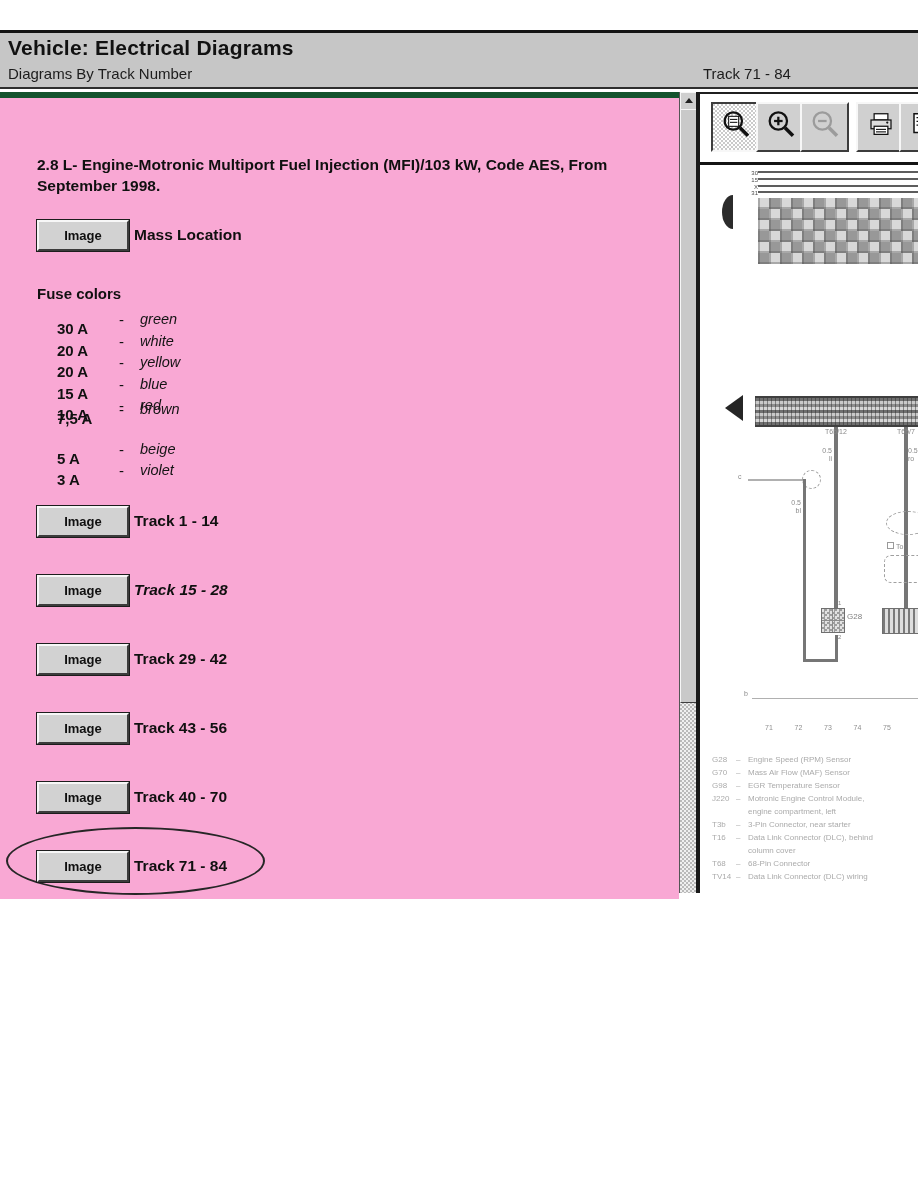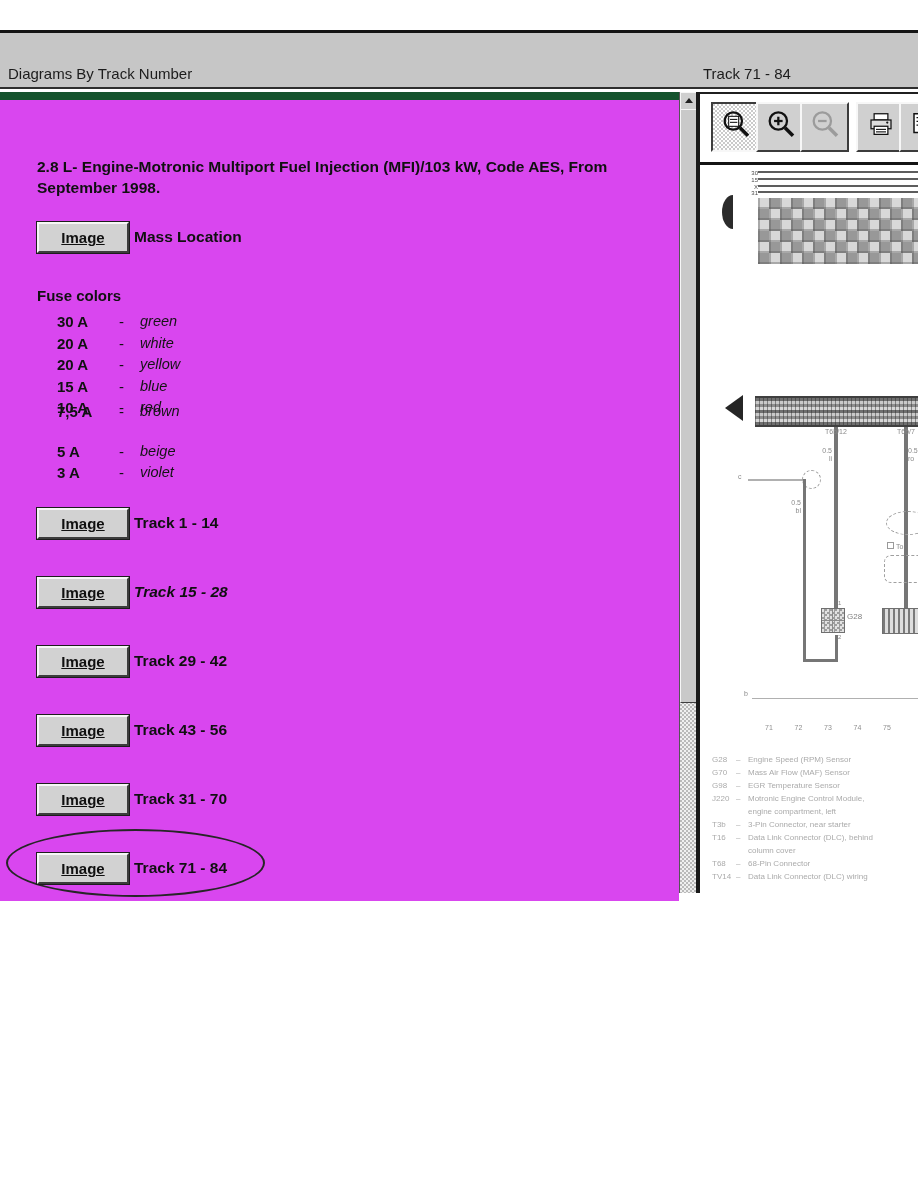--- a/index.html
+++ b/index.html
@@ -5,50 +5,50 @@
   html,body{margin:0;padding:0;background:#fff;}
   .screen{position:relative;width:918px;height:1188px;background:#fff;overflow:hidden;
           font-family:"Liberation Sans",sans-serif;color:#111;}
   
   .header{position:absolute;left:0;top:30px;width:918px;height:54px;background:#c6c6c6;
           border-top:3px solid #141414;border-bottom:2px solid #2e2e2e;}
   .title{position:absolute;left:8px;top:3px;font-size:21px;font-weight:bold;letter-spacing:.2px;}
   .subtitle{position:absolute;left:8px;top:32px;font-size:15px;color:#1c1c1c;}
   .track-indicator{position:absolute;left:703px;top:32px;font-size:15px;color:#1c1c1c;}
   
-  .left-panel{position:absolute;left:0;top:92px;width:679px;height:801px;background:#d946ef;
-              border-top:8px solid #14532d;overflow:hidden;}
+  .left-panel{position:absolute;left:0;top:92px;width:679px;height:801px;background:#f9a8d4;
+              border-top:6px solid #14532d;overflow:hidden;}
   .divider{position:absolute;left:696px;top:92px;width:4px;height:801px;background:#1a1a1a;}
   .right-panel{position:absolute;left:700px;top:92px;width:218px;height:801px;background:#fff;
                border-top:2px solid #1f1f1f;overflow:hidden;}
   
   .v-scrollbar{position:absolute;left:679px;top:92px;width:17px;height:801px;
                background:repeating-conic-gradient(#efefef 0 25%,#b9b9b9 0 50%) 0 0/4px 4px;
                border-left:1px solid #555;}
   .sb-btn{position:absolute;left:0;top:0;width:16px;height:16px;background:#cfcfcf;
           border-top:1px solid #f6f6f6;border-left:1px solid #f6f6f6;
           border-right:1px solid #3f3f3f;border-bottom:1px solid #3f3f3f;}
   .sb-arrow-up{position:absolute;left:4px;top:5px;width:0;height:0;
           border-left:4px solid transparent;border-right:4px solid transparent;border-bottom:5px solid #222;}
   .sb-thumb{position:absolute;left:0;top:17px;width:16px;height:592px;background:#c9c9c9;
           border-top:1px solid #f6f6f6;border-left:1px solid #f6f6f6;
           border-right:1px solid #3f3f3f;border-bottom:1px solid #3f3f3f;}
   
   .btn95{position:absolute;width:88px;height:27px;background:#d2d2d2;cursor:pointer;
          border-top:2px solid #f7f7f7;border-left:2px solid #f7f7f7;
          border-right:2px solid #3c3c3c;border-bottom:2px solid #3c3c3c;
          box-shadow:0 0 0 1px #1d1d1d;display:flex;align-items:center;justify-content:center;
-         font-size:15px;font-weight:bold;color:#101010;text-decoration:underline;}
+         font-size:13px;font-weight:bold;color:#101010;}
   .item-label{position:absolute;font-size:15.5px;font-weight:bold;color:#101010;}
   
   .lp-heading{position:absolute;left:37px;top:56px;width:648px;font-size:15.5px;
               font-weight:bold;line-height:21px;color:#101010;}
   .fuse-heading{position:absolute;left:37px;top:187px;font-size:15px;font-weight:bold;}
   .fuse-row{position:absolute;left:0;width:300px;height:21px;font-size:15px;}
-  .fuse-amps{position:absolute;left:57px;font-weight:bold;}
+  .fuse-amps{position:absolute;left:57px;font-weight:bold;margin-top:9px;}
   .fuse-dash{position:absolute;left:119px;}
   .fuse-color{position:absolute;left:140px;font-size:14.5px;color:#141414;font-style:italic;}
   .highlight-ellipse{position:absolute;left:6px;top:729px;width:255px;height:64px;
               border:2px solid #262626;border-radius:50%;}
   
   .tb-sep{position:absolute;left:0;top:68px;width:218px;height:3px;background:#141414;}
   .tb-btn{position:absolute;top:8px;width:45px;height:46px;background:#d0d0d0;cursor:pointer;
           border-top:2px solid #f7f7f7;border-left:2px solid #f7f7f7;
           border-right:2px solid #3c3c3c;border-bottom:2px solid #3c3c3c;
           display:flex;align-items:center;justify-content:center;}
@@ -96,20 +96,21 @@
   .leg-dash{display:inline-block;width:12px;}
   .leg-wrap{margin-left:36px;white-space:nowrap;}
   .tracknum{position:absolute;top:630px;width:18px;text-align:center;font-size:7px;color:#8f8f8f;}
 </style>
 </head>
 <body>
 
 <div class="screen">
 
   <div class="header">
+    <div class="title">Vehicle:  Electrical Diagrams</div>
     <div class="subtitle">Diagrams By Track Number</div>
     <div class="track-indicator">Track 71 - 84</div>
   </div>
 
   <div class="left-panel">
     <div class="lp-heading">2.8 L- Engine-Motronic Multiport Fuel Injection (MFI)/103 kW, Code AES, From September 1998.</div>
 
     <div class="btn95" style="left:37px;top:122px;">
       <span>Image</span>
     </div>
@@ -172,21 +173,21 @@
           <span>Image</span>
         </div>
         <div class="item-label" style="left: 134px; top: 552px;">Track 29 - 42</div>
         <div class="btn95" style="left: 37px; top: 615px;">
           <span>Image</span>
         </div>
         <div class="item-label" style="left: 134px; top: 621px;">Track 43 - 56</div>
         <div class="btn95" style="left: 37px; top: 684px;">
           <span>Image</span>
         </div>
-        <div class="item-label" style="left: 134px; top: 690px;">Track 31 - 70</div>
+        <div class="item-label" style="left: 134px; top: 690px;">Track 40 - 70</div>
         <div class="highlight-ellipse"></div>
         <div class="btn95" style="left: 37px; top: 753px;">
           <span>Image</span>
         </div>
         <div class="item-label" style="left: 134px; top: 759px;">Track 71 - 84</div>
       </div>
   </div>
 
   <div class="v-scrollbar">
     <div class="sb-btn">

